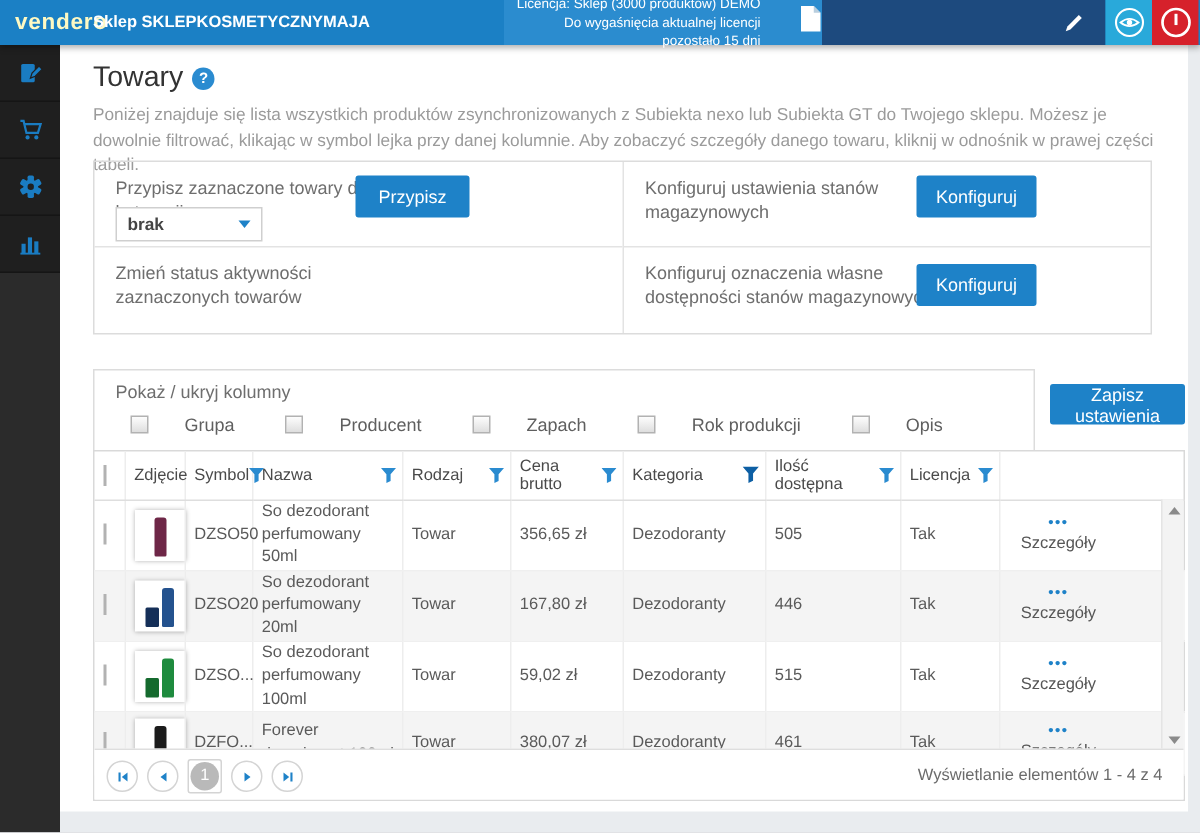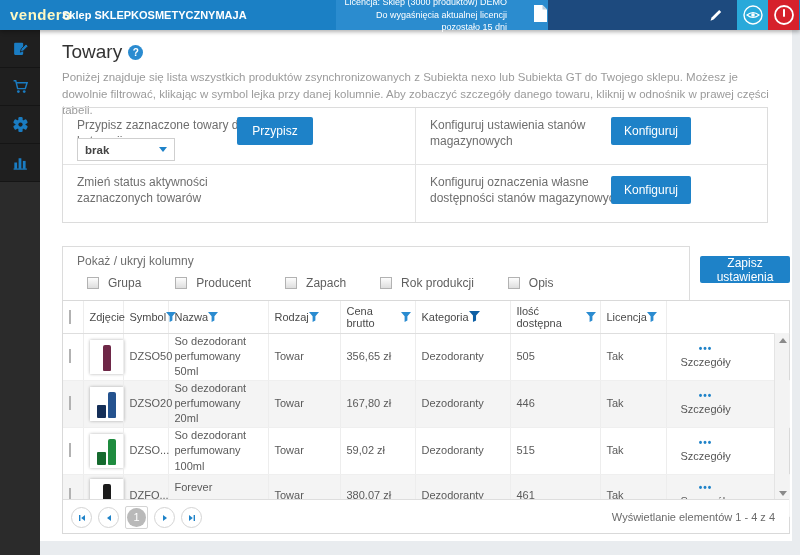--- a/index.html
+++ b/index.html
@@ -59,36 +59,36 @@
             background:#fff; display:flex; align-items:center; cursor:pointer; }
   .select .val { flex:1; font-size:11.5px; color:#444; font-weight:bold; padding-left:7px; }
   .select .arr { width:0; height:0; border-left:4px solid transparent; border-right:4px solid transparent;
                  border-top:5px solid #1e82c8; margin-right:7px; }
 
   
   .cols-box { position:absolute; left:22px; top:204px; width:628px; height:58px; border:1px solid #dcdcdc;
               padding:7px 14px;margin-top:12px; }
   .cols-label { font-size:12px; color:#6e6e6e; }
   .cols-row { display:flex; margin-top:8px; margin-left:10px; gap:34px; }
-  .cb-item { display:flex; align-items:center; gap:9px; }
+  .cb-item { display:flex; align-items:center; gap:24px; }
   .cb { width:12px; height:12px; border:1px solid #b2b2b2; background:linear-gradient(#fdfdfd,#dedede);
         cursor:pointer; }
   .cb-label { font-size:12px; color:#5f5f5f; }
   .btn-save { left:660px; top:226px; width:90px; height:27px; position:absolute; }
 
   
   .table-wrap { position:absolute; left:22px; top:270px; width:728px; height:234px; border:1px solid #d9d9d9;
                 background:#fff; }
   table { border-collapse:collapse; table-layout:fixed; width:727px; }
   col.c0{width:20px} col.c1{width:40px} col.c2{width:45px} col.c3{width:100px} col.c4{width:72px}
   col.c5{width:75px} col.c6{width:95px} col.c7{width:90px} col.c8{width:66px} col.c9{width:124px}
   thead th { height:32px; border-bottom:1px solid #dedede; border-right:1px solid #ededed;
              font-size:11px; font-weight:normal; color:#4a4a4a; text-align:left; padding:0 4px 0 6px;margin-top:48px; }
   thead th:last-child, tbody td:last-child { border-right:none; }
-  .th-flex { display:flex; align-items:center; }
+  .th-flex { display:flex; align-items:center; justify-content:space-between; }
   .funnel { cursor:pointer; flex:none; }
   tbody td { height:42px; border-bottom:1px solid #efefef; border-right:1px solid #ededed;
              font-size:11px; color:#5a5a5a; padding:0 4px 0 6px; line-height:1.4; }
   tbody tr:nth-child(even) { background:#f4f4f4; }
   .thumb { width:34px; height:34px; background:#fff; box-shadow:0 0 3px rgba(0,0,0,.3); margin:0 auto;
            display:flex; align-items:flex-end; justify-content:center; gap:2px; padding-bottom:3px; }
   .bottle { width:8px; height:26px; border-radius:2px 2px 1px 1px; }
   .minibox { width:9px; height:13px; border-radius:1px; }
   .details { display:inline-block; padding-left:8px; text-align:center; cursor:pointer; }
   .dots { color:#1e82c8; font-weight:bold; font-size:10px; letter-spacing:1px; line-height:1.2; display:block; }

